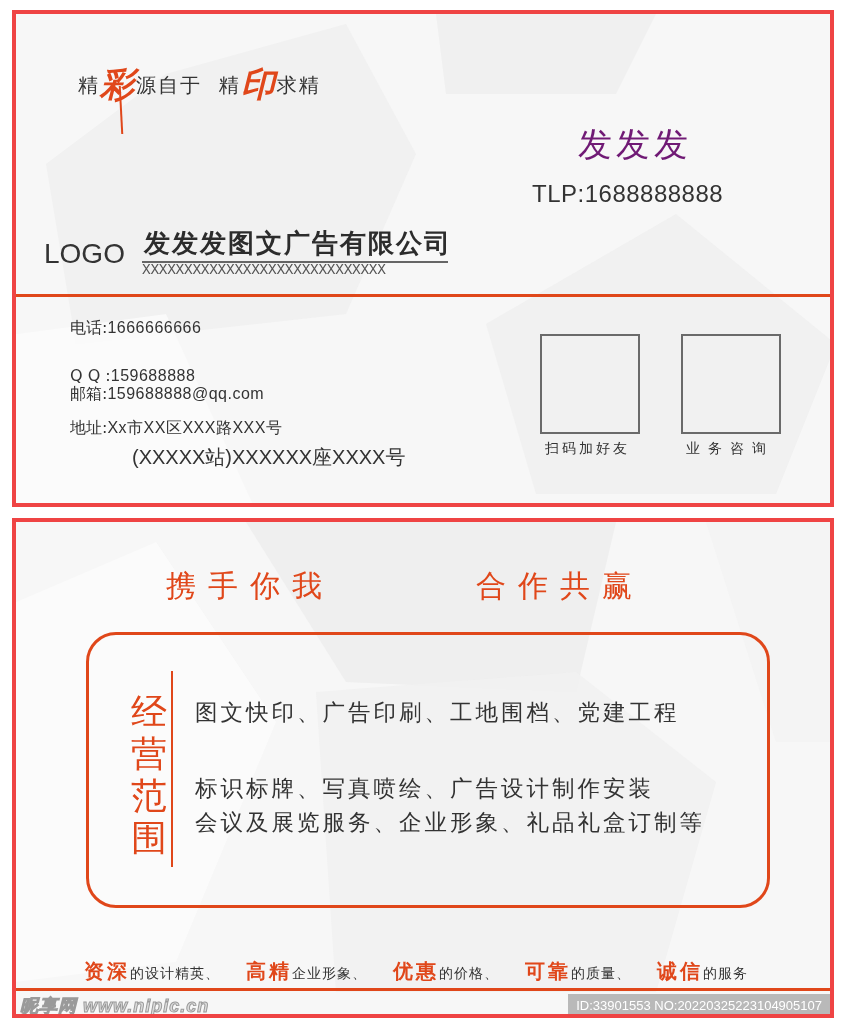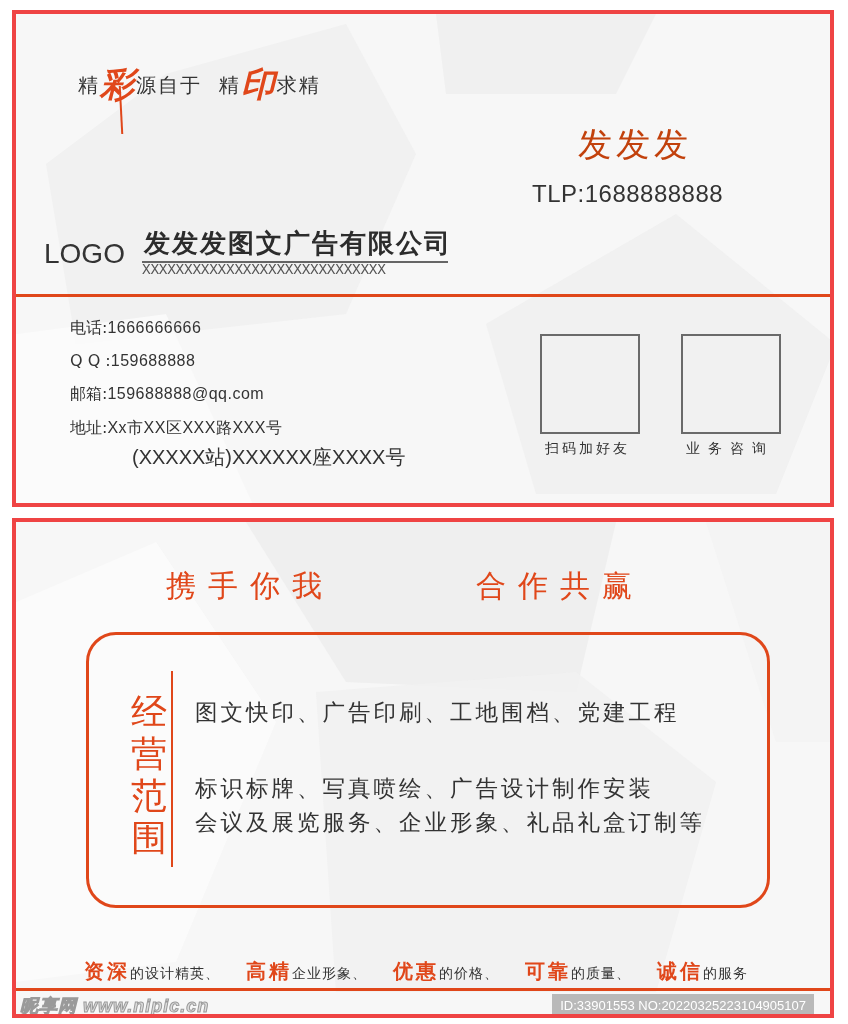--- a/index.html
+++ b/index.html
@@ -8,31 +8,31 @@
   .card { position:absolute; left:12px; width:822px; border:4px solid #ef4444; background:#f7f7f7; overflow:hidden; box-sizing:border-box; }
   #card-front { top:10px; height:497px; }
   #card-back { top:518px; height:500px; }
   .bg-shape { position:absolute; pointer-events:none; }
   .abs { position:absolute; white-space:nowrap; }
 
   
   .slogan { top:48px; left:62px; font-size:20px; color:#333; letter-spacing:2px; }
   .slogan .big { font-family:"DejaVu Serif", serif; font-size:34px; color:#e0471a; font-style:italic; font-weight:bold; vertical-align:-4px; }
   .slogan-stroke { position:absolute; left:104px; top:72px; width:2px; height:48px; background:#e0471a; transform:rotate(-3deg); }
-  .person-name { top:108px; left:562px; font-size:34px; letter-spacing:4px; color:#c2410c; }
+  .person-name { top:108px; left:562px; font-size:34px; letter-spacing:4px; color:#701a75; }
   .tlp { top:166px; left:516px; font-family:"Liberation Sans", sans-serif; font-size:24px; color:#333; letter-spacing:0.5px; }
   .logo { top:224px; left:28px; font-family:"Liberation Sans", sans-serif; font-size:28px; color:#333; }
   .company { top:212px; left:128px; font-size:26px; font-weight:bold; color:#2c2c2c; letter-spacing:2px; }
   .company-rule { position:absolute; top:247px; left:126px; width:306px; height:2px; background:#666; }
   .company-sub { top:248px; left:126px; font-family:Liberation Mono, monospace; font-size:14.5px; color:#555; letter-spacing:-0.3px; }
   .orange-line-front { position:absolute; left:0; top:280px; width:100%; height:3px; background:#e0471a; }
 
   .contact { left:54px; font-size:16px; color:#333; }
   .contact .val { font-family:"Liberation Sans", sans-serif; letter-spacing:0.5px; }
-  .c1 { top:304px; } .c2 { top:337px;text-align:right; } .c3 { top:370px; } .c4 { top:404px; }
+  .c1 { top:304px; } .c2 { top:352px;text-align:right; } .c3 { top:370px; } .c4 { top:404px; }
   .c4b { top:430px; left:116px; font-family:"Liberation Sans", sans-serif; font-size:20px; color:#333; }
 
   .qr-box { position:absolute; top:320px; width:100px; height:100px; border:2px solid #6a6a6a; background:#f1f1f1; box-sizing:border-box; }
   .qr1 { left:524px; } .qr2 { left:665px; }
   .qr-label { top:426px; font-size:14px; color:#333; letter-spacing:3px; }
   .ql1 { left:529px; } .ql2 { left:670px; letter-spacing:8px; }
 
   
   .motto { top:44px; font-family:"DejaVu Serif", serif; font-size:30px; color:#e0471a; letter-spacing:12px; }
   .m1 { left:150px; } .m2 { left:460px; }
@@ -41,21 +41,21 @@
   .scope-title span { display:block; }
   .scope-divider { position:absolute; left:82px; top:36px; width:2px; height:196px; background:#e0471a; }
   .scope-line { position:absolute; left:106px; font-size:22.5px; color:#333; letter-spacing:3px; white-space:nowrap; }
   .sl1 { top:62px; } .sl2 { top:118px;margin-top:20px; } .sl3 { top:172px; }
 
   .tagline { top:436px; left:42px; font-size:14px; color:#333; letter-spacing:1px; font-family:"DejaVu Serif", serif; }
   .tagline .hl { font-size:20px; color:#e0471a; font-weight:bold; letter-spacing:3px;margin-left:26px; }
   .orange-line-back { position:absolute; left:0; top:466px; width:100%; height:3px; background:#e0471a; }
   .watermark { top:472px; left:4px; font-family:"Liberation Sans", sans-serif; font-size:18px; color:#dddddd; font-style:italic; font-weight:bold;
                -webkit-text-stroke:1px #9a9a9a; letter-spacing:1px;text-align:right; }
-  .id-bar { position:absolute; right:16px; top:472px; height:24px; padding:0 8px; background:#b9b9b9; color:#ffffff;
+  .id-bar { position:absolute; right:0; top:472px; height:24px; padding:0 8px; background:#b9b9b9; color:#ffffff;
             font-family:"Liberation Sans", sans-serif; font-size:13px; line-height:24px; }
 </style>
 </head>
 <body>
 
 <div class="card" id="card-front">
   <svg class="bg-shape" width="822" height="497" style="left:0;top:0">
     <polygon points="150,60 330,10 400,140 330,300 60,330 30,150" fill="#efefef" opacity="0.8"></polygon>
     <polygon points="420,0 640,0 600,80 430,80" fill="#ececec" opacity="0.7"></polygon>
     <polygon points="470,310 660,200 820,330 760,480 520,480" fill="#f0f0f0" opacity="0.9"></polygon>

